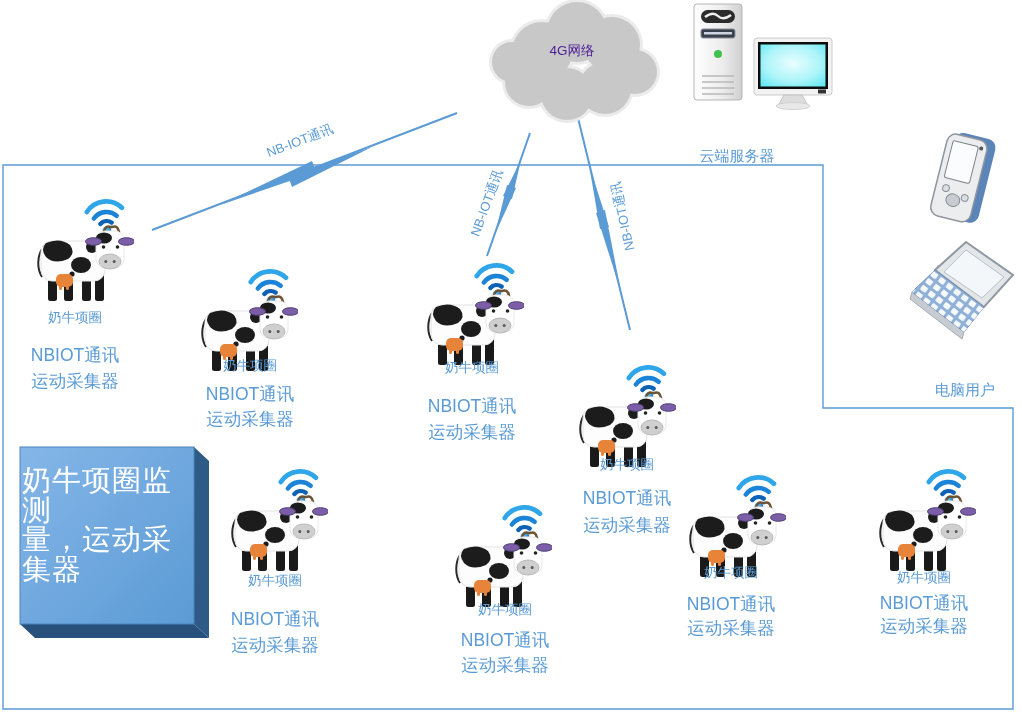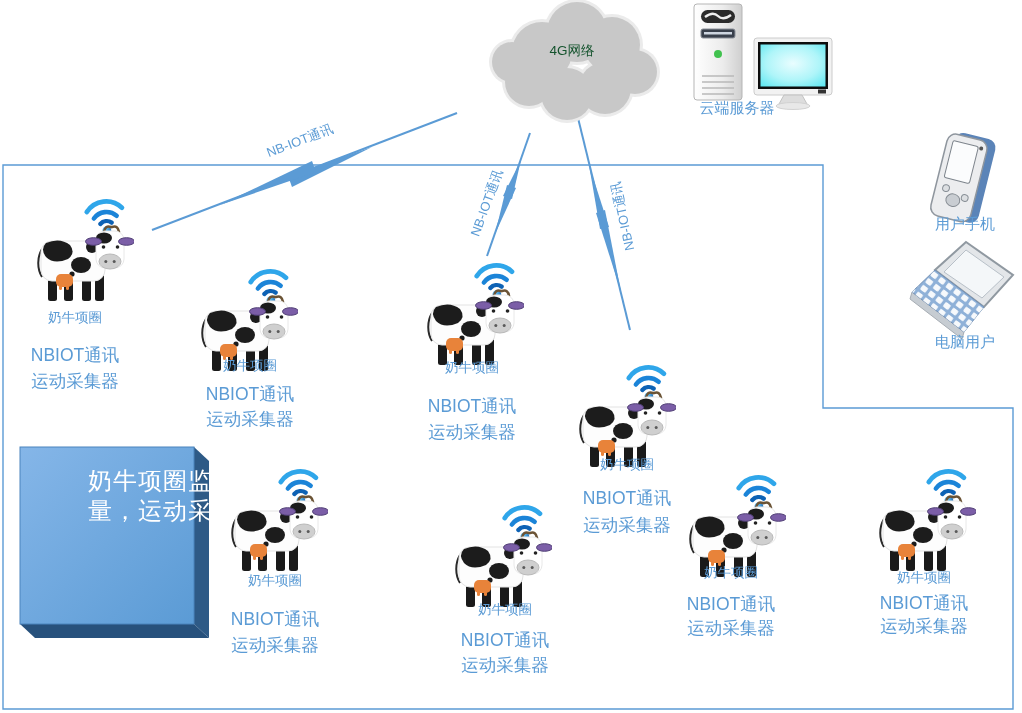--- a/index.html
+++ b/index.html
@@ -6,30 +6,30 @@
   #canvas{
     position:relative;width:1022px;height:713px;background:#ffffff;overflow:hidden;
     font-family:"Liberation Sans","DejaVu Sans",sans-serif;
   }
   svg{display:block;}
   .abs{position:absolute;}
   #overlay{position:absolute;left:0;top:0;pointer-events:none;}
   .lbl{position:absolute;width:160px;text-align:center;color:#5b9bd5;line-height:1.25;}
   .collar{font-size:13.5px;}
   .big{font-size:17.5px;}
-  .devlbl{position:absolute;width:130px;text-align:center;color:#5b9bd5;font-size:15px;}
-  .cloud-text{position:absolute;left:487px;top:40px;width:170px;text-align:center;color:#14532d;
+  .devlbl{position:absolute;width:130px;text-align:center;color:#5b9bd5;font-size:15px;margin-top:48px;}
+  .cloud-text{position:absolute;left:487px;top:40px;width:170px;text-align:center;color:#4c1d95;
     font-size:13.5px;line-height:22px;}
   .bolt-lbl{position:absolute;width:110px;text-align:center;color:#5b9bd5;font-size:13px;}
   #bolt-lbl-1{left:245px;top:132px;transform:rotate(-21deg);}
   #bolt-lbl-2{left:432px;top:194px;transform:rotate(-70deg);}
   #bolt-lbl-3{left:568px;top:207px;transform:rotate(-102deg);}
   #infobox-text{
-    position:absolute;left:22px;top:466px;width:168px;text-align:right;color:#ffffff;
-    font-size:24px;line-height:29.5px;letter-spacing:1px;padding-left:48px;
+    position:absolute;left:22px;top:466px;width:168px;text-align:left;color:#ffffff;
+    font-size:29px;line-height:29.5px;letter-spacing:1px;
   }
   .unit{position:absolute;}
 </style>
 </head>
 <body>
 
 <div id="canvas">
 
   <svg id="overlay" width="1022" height="713" viewBox="0 0 1022 713">
     <defs>

